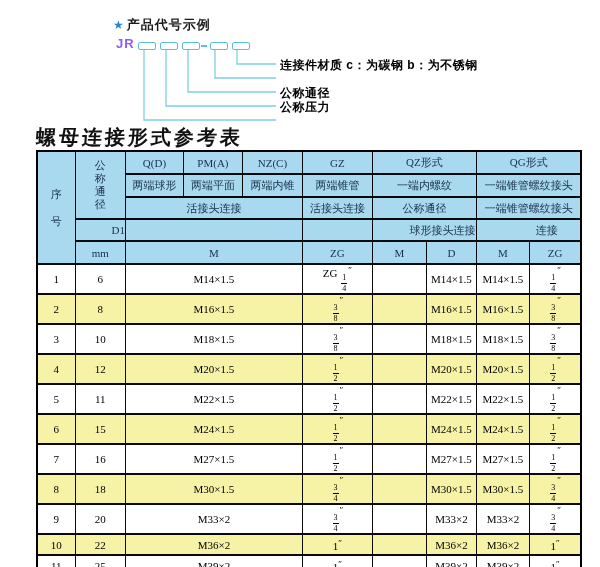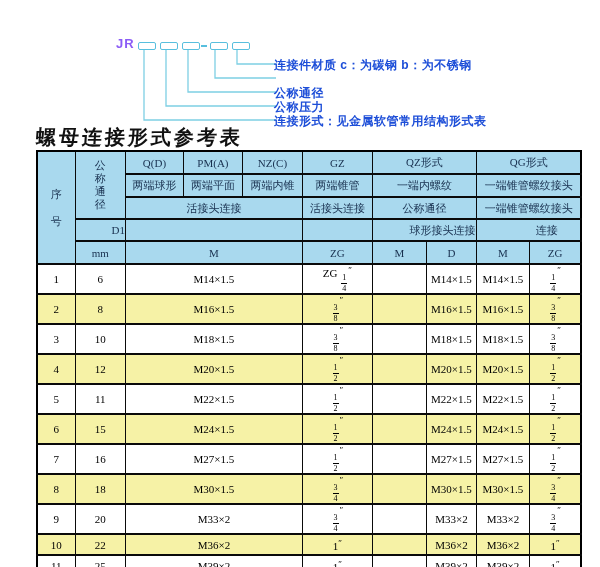--- a/index.html
+++ b/index.html
@@ -8,21 +8,21 @@
   .page{position:relative;width:600px;height:567px;background:#fff;}
 
   
   .diagram{position:absolute;left:0;top:0;width:600px;height:130px;}
   .diag-title{position:absolute;left:113px;top:16px;font-size:13px;font-weight:bold;color:#1a1a1a;letter-spacing:1px;}
   .diag-title .star{color:#2e86c8;margin-right:2px;font-size:12px;}
   .jr{position:absolute;left:116px;top:36px;font-size:13px;font-weight:bold;color:#8b5cf6;letter-spacing:1px;}
   .code-box{position:absolute;top:42px;width:16px;height:6px;border:1.5px solid #58bfde;border-radius:2px;background:#fff;}
   .code-dash{position:absolute;top:45px;left:201px;width:6px;height:2px;background:#58bfde;}
   .diag-lines{position:absolute;left:0;top:0;}
-  .diag-label{position:absolute;left:274px;height:14px;font-size:12px;font-weight:bold;color:#1d4ed8;white-space:nowrap;letter-spacing:0.5px;}
+  .diag-label{position:absolute;left:280px;height:14px;font-size:12px;font-weight:bold;color:#000000;white-space:nowrap;letter-spacing:0.5px;}
 
   
   .table-title{position:absolute;left:36px;top:124px;font-size:20px;font-weight:bold;
       font-family:"Liberation Serif","DejaVu Serif",serif;color:#111;letter-spacing:3px;transform:skewX(-4deg);}
 
   
   table.ref{position:absolute;left:36px;top:150px;border-collapse:collapse;table-layout:fixed;
       font-family:"Liberation Serif","DejaVu Serif",serif;}
   table.ref th,table.ref td{border:1px solid #0a0a0a;padding:0;text-align:center;vertical-align:middle;
       font-weight:normal;overflow:hidden;white-space:nowrap;}
@@ -41,41 +41,43 @@
   .frac .fn{border-bottom:1px solid #000;padding:0 1px 1px;}
   .frac .fd{padding-top:1px;}
   .inch{font-size:9px;vertical-align:4px;}
 </style>
 </head>
 <body>
 
 <div class="page">
 
   <div class="diagram">
+    <div class="diag-title">
+      <span class="star">★</span><span>产品代号示例</span>
+    </div>
     <div class="jr">JR</div>
 
     <div class="code-box" style="left:138px"></div>
     <div class="code-box" style="left:160px"></div>
     <div class="code-box" style="left:182px"></div>
     <div class="code-dash"></div>
     <div class="code-box" style="left:210px"></div>
     <div class="code-box" style="left:232px"></div>
 
     <svg class="diag-lines" width="600" height="130">
       <polyline points="144,50 144,120 276,120" fill="none" stroke="#7ecfe4" stroke-width="1.3"></polyline>
       <polyline points="166,50 166,106 276,106" fill="none" stroke="#7ecfe4" stroke-width="1.3"></polyline>
       <polyline points="188,50 188,92 276,92" fill="none" stroke="#7ecfe4" stroke-width="1.3"></polyline>
       <polyline points="215,50 215,78 276,78" fill="none" stroke="#7ecfe4" stroke-width="1.3"></polyline>
       <polyline points="237,50 237,64 276,64" fill="none" stroke="#7ecfe4" stroke-width="1.3"></polyline>
     </svg>
 
     <div class="diag-label" style="top:57px">连接件材质  c：为碳钢  b：为不锈钢</div>
     <div class="diag-label" style="top:85px">公称通径</div>
     <div class="diag-label" style="top:99px">公称压力</div>
-    <div class="diag-label" style="top:113px">连接形式：见金属软管常用结构形式表</div>
   </div>
 
   <div class="table-title">螺母连接形式参考表</div>
 
   <table class="ref">
     <colgroup>
       <col style="width:38px">
         <col style="width:36px">
       <col style="width:58px">
         <col style="width:59px">

